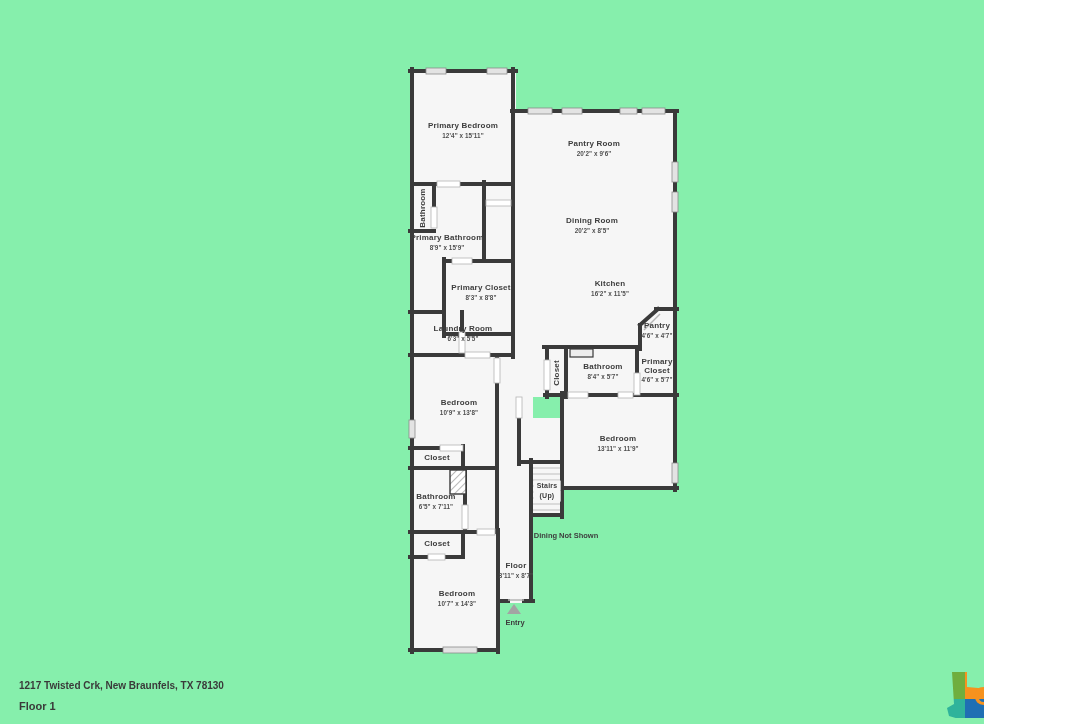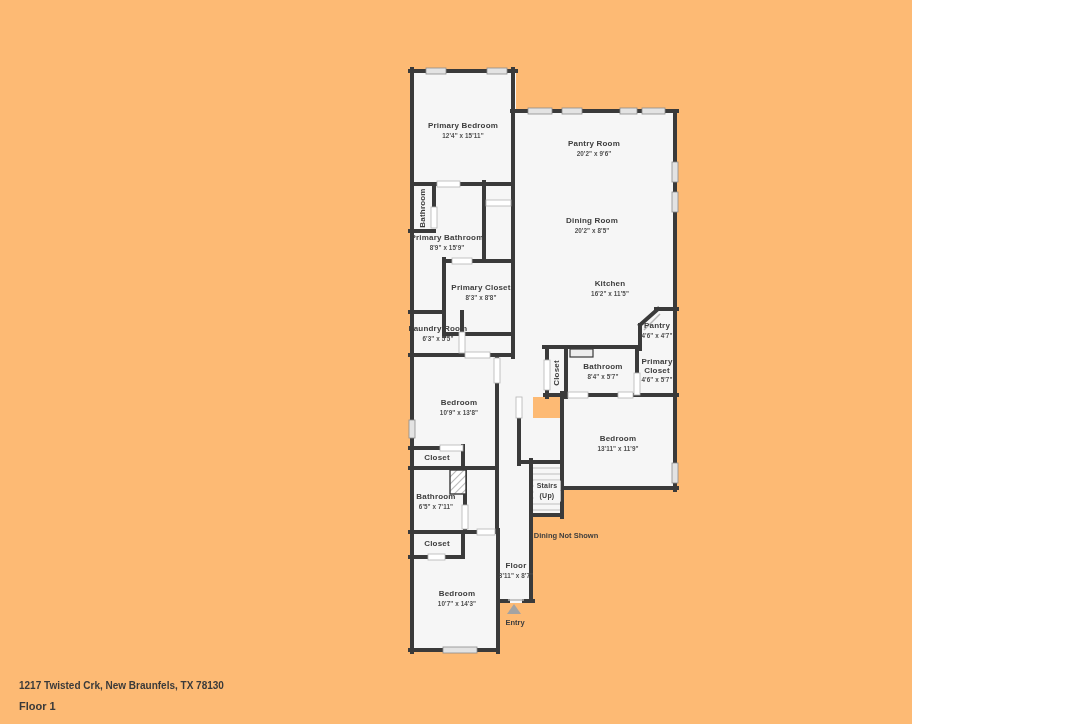--- a/index.html
+++ b/index.html
@@ -1,16 +1,16 @@
 <!DOCTYPE html>
 <html><head>
 <meta charset="utf-8">
 <style>
   html,body{margin:0;padding:0;background:#ffffff;}
-  .canvas{position:relative;width:912px;height:724px;background:#fdba74;overflow:hidden;
+  .canvas{position:relative;width:984px;height:724px;background:#86efac;overflow:hidden;
           font-family:"Liberation Sans",sans-serif;color:#3d3d3d;}
   svg{display:block;}
   .plan-svg{position:absolute;left:0;top:0;}
   .rl{position:absolute;transform:translate(-50%,-50%);text-align:center;white-space:nowrap;
       color:#3d3d3d;line-height:1.2;z-index:3;}
   .rl .nm{display:block;font-size:8px;font-weight:bold;letter-spacing:.2px;}
   .rl .dm{display:block;font-size:6.3px;font-weight:bold;color:#4f4f4f;margin-top:1px;letter-spacing:.1px;}
   .rl.vert{transform:translate(-50%,-50%) rotate(-90deg);}
   .rl.wrap{white-space:normal;width:46px;line-height:1.15;}
   .rl.small .nm{font-size:7px;}
@@ -171,21 +171,21 @@
     <span class="nm">Bathroom</span>
   </div>
   <div class="rl" style="left:447px;top:242px">
     <span class="nm">Primary Bathroom</span>
     <span class="dm">8'9" x 15'9"</span>
   </div>
   <div class="rl" style="left:481px;top:292px">
     <span class="nm">Primary Closet</span>
     <span class="dm">8'3" x 8'8"</span>
   </div>
-  <div class="rl" style="left:438px;top:333px">
+  <div class="rl" style="left:463px;top:333px">
     <span class="nm">Laundry Room</span>
     <span class="dm">6'3" x 5'5"</span>
   </div>
   <div class="rl vert" style="left:557px;top:373px">
     <span class="nm">Closet</span>
   </div>
   <div class="rl" style="left:603px;top:371px">
     <span class="nm">Bathroom</span>
     <span class="dm">8'4" x 5'7"</span>
   </div>

